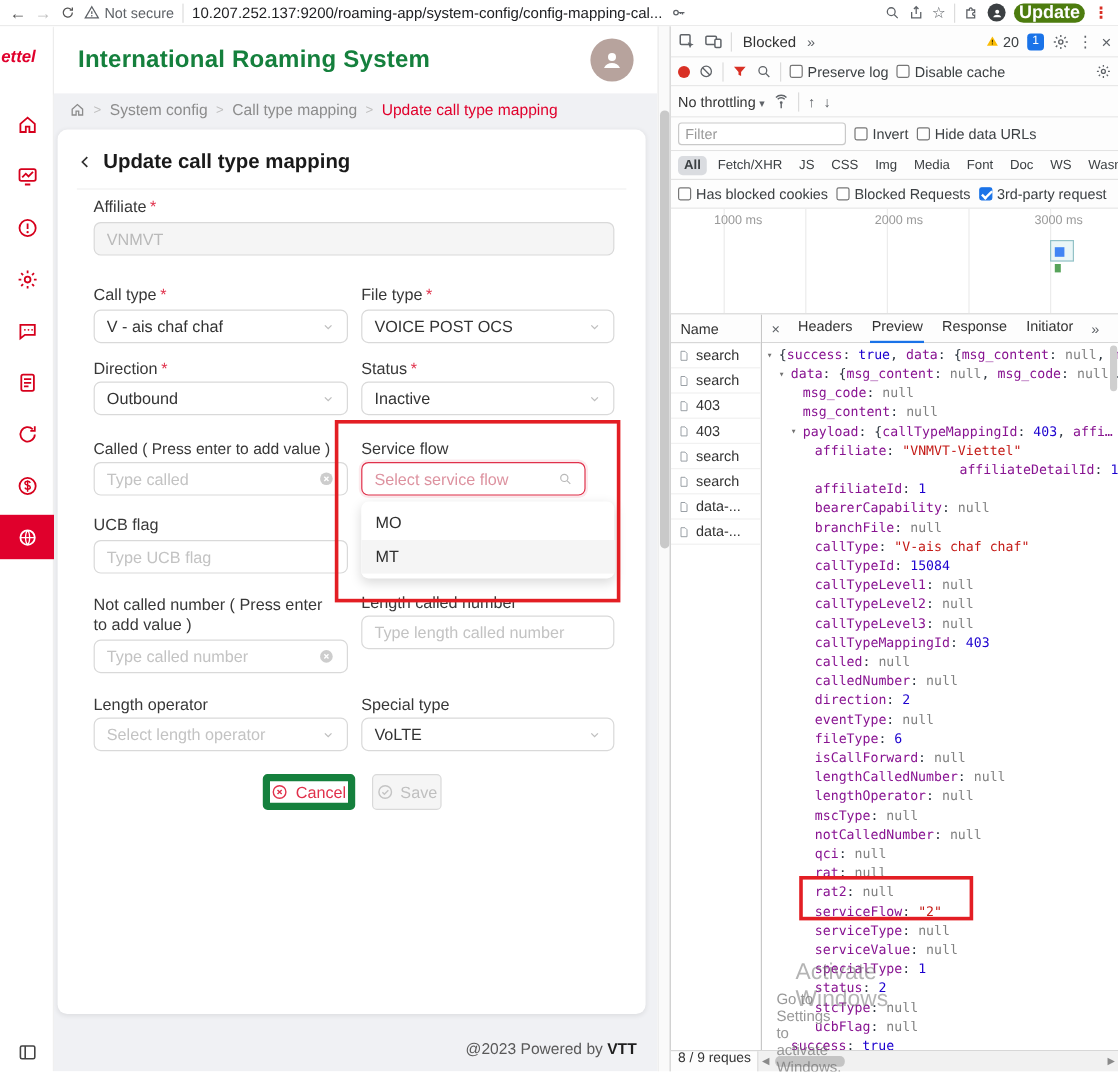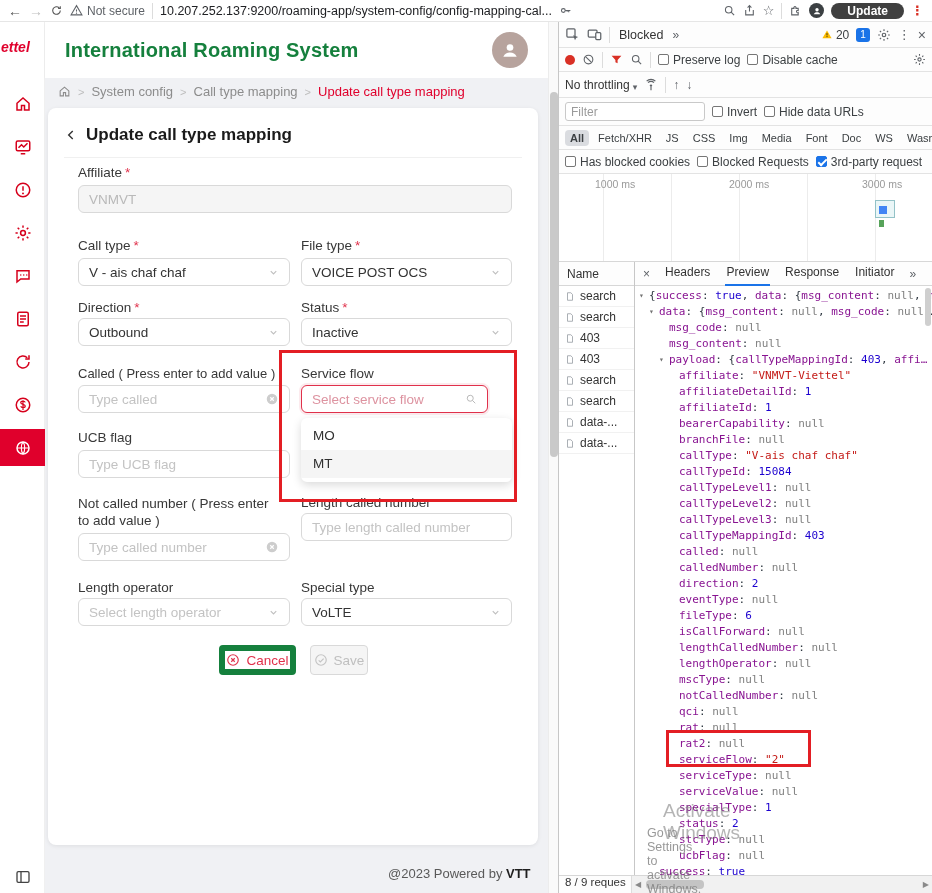--- a/index.html
+++ b/index.html
@@ -10,21 +10,21 @@
 .flex1{flex:1}
 .vsep{width:1px;height:16px;background:#dcdcdc}
 
 
 #browser-bar{position:absolute;left:0;top:0;width:932px;height:22px;display:flex;align-items:center;gap:7px;padding:0 8px;background:#fff;border-bottom:1px solid #e6e6e6;font-size:12px;color:#5f6368}
 #browser-bar .navch{font-size:14px;color:#555;line-height:1}
 #browser-bar .navch.dis{color:#c0c0c0}
 .sec-wrap{display:inline-flex;align-items:center;gap:4px;color:#5f6368}
 .url-text{color:#202124;font-size:12.5px;white-space:nowrap;overflow:hidden;max-width:430px}
 .prof-av{width:15px;height:15px;border-radius:50%;background:#3c4043;display:inline-flex;align-items:center;justify-content:center}
-.update-btn{background:#404040;color:#fff;border-radius:9px;padding:1px 16px;font-size:12px;font-weight:bold;border:none;line-height:14px}
+.update-btn{background:#4d7c0f;color:#fff;border-radius:9px;padding:1px 4px;font-size:15px;font-weight:bold;border:none;line-height:14px}
 .chrome-menu{color:#d93025;font-size:13px;font-weight:bold}
 
 
 #app{position:absolute;left:0;top:22px;width:548px;height:871px;background:#fff;overflow:hidden}
 #sidebar{position:absolute;left:0;top:0;width:45px;height:871px;background:#fff;border-right:1px solid #f0f0f0}
 .logo{position:absolute;left:1px;top:17px;color:#e0002c;font-weight:bold;font-style:italic;font-size:14px;white-space:nowrap}
 #sidebar-icons{position:absolute;left:0;top:60px;width:45px}
 .side-item{width:45px;height:43px;display:flex;align-items:center;justify-content:center;color:#d6001c;cursor:pointer}
 .side-item.active{background:#e0002c;color:#fff;height:37px;margin:3px 0}
 .side-bottom{position:absolute;left:0;bottom:8px;width:45px;display:flex;justify-content:center;color:#444}
@@ -665,21 +665,21 @@
           <span class="dt-more">»</span>
         </div>
         <div class="dt-detail-content">
           <div id="json-tree">
               <div class="jline" style="padding-left: 4px;"><span class="jarrow">▾</span><span class="jp">{</span><span class="jk">success</span><span class="jp">: </span><span class="jb">true</span><span class="jp">, </span><span class="jk">data</span><span class="jp">: </span><span class="jp">{</span><span class="jk">msg_content</span><span class="jp">: </span><span class="ju">null</span><span class="jp">, </span><span class="jk">msg_code</span></div>
               <div class="jline" style="padding-left: 14px;"><span class="jarrow">▾</span><span class="jk">data</span><span class="jp">: </span><span class="jp">{</span><span class="jk">msg_content</span><span class="jp">: </span><span class="ju">null</span><span class="jp">, </span><span class="jk">msg_code</span><span class="jp">: </span><span class="ju">null</span><span class="jp">,…}</span></div>
               <div class="jline" style="padding-left: 24px;"><span class="jarrow"></span><span class="jk">msg_code</span><span class="jp">: </span><span class="ju">null</span></div>
               <div class="jline" style="padding-left: 24px;"><span class="jarrow"></span><span class="jk">msg_content</span><span class="jp">: </span><span class="ju">null</span></div>
               <div class="jline" style="padding-left: 24px;"><span class="jarrow">▾</span><span class="jk">payload</span><span class="jp">: </span><span class="jp">{</span><span class="jk">callTypeMappingId</span><span class="jp">: </span><span class="jn">403</span><span class="jp">, </span><span class="jk">affi…</span></div>
               <div class="jline" style="padding-left: 34px;"><span class="jarrow"></span><span class="jk">affiliate</span><span class="jp">: </span><span class="jsr">"VNMVT-Viettel"</span></div>
-              <div class="jline" style="padding-left: 34px;"><span class="jarrow"></span><span class="jk">affiliateDetailId</span><span class="jp">: </span><span class="jn">1</span></div>
+              <div class="jline" style="padding-left: 34px; text-align: right;"><span class="jarrow"></span><span class="jk">affiliateDetailId</span><span class="jp">: </span><span class="jn">1</span></div>
               <div class="jline" style="padding-left: 34px;"><span class="jarrow"></span><span class="jk">affiliateId</span><span class="jp">: </span><span class="jn">1</span></div>
               <div class="jline" style="padding-left: 34px;"><span class="jarrow"></span><span class="jk">bearerCapability</span><span class="jp">: </span><span class="ju">null</span></div>
               <div class="jline" style="padding-left: 34px;"><span class="jarrow"></span><span class="jk">branchFile</span><span class="jp">: </span><span class="ju">null</span></div>
               <div class="jline" style="padding-left: 34px;"><span class="jarrow"></span><span class="jk">callType</span><span class="jp">: </span><span class="jsr">"V-ais chaf chaf"</span></div>
               <div class="jline" style="padding-left: 34px;"><span class="jarrow"></span><span class="jk">callTypeId</span><span class="jp">: </span><span class="jn">15084</span></div>
               <div class="jline" style="padding-left: 34px;"><span class="jarrow"></span><span class="jk">callTypeLevel1</span><span class="jp">: </span><span class="ju">null</span></div>
               <div class="jline" style="padding-left: 34px;"><span class="jarrow"></span><span class="jk">callTypeLevel2</span><span class="jp">: </span><span class="ju">null</span></div>
               <div class="jline" style="padding-left: 34px;"><span class="jarrow"></span><span class="jk">callTypeLevel3</span><span class="jp">: </span><span class="ju">null</span></div>
               <div class="jline" style="padding-left: 34px;"><span class="jarrow"></span><span class="jk">callTypeMappingId</span><span class="jp">: </span><span class="jn">403</span></div>
               <div class="jline" style="padding-left: 34px;"><span class="jarrow"></span><span class="jk">called</span><span class="jp">: </span><span class="ju">null</span></div>

